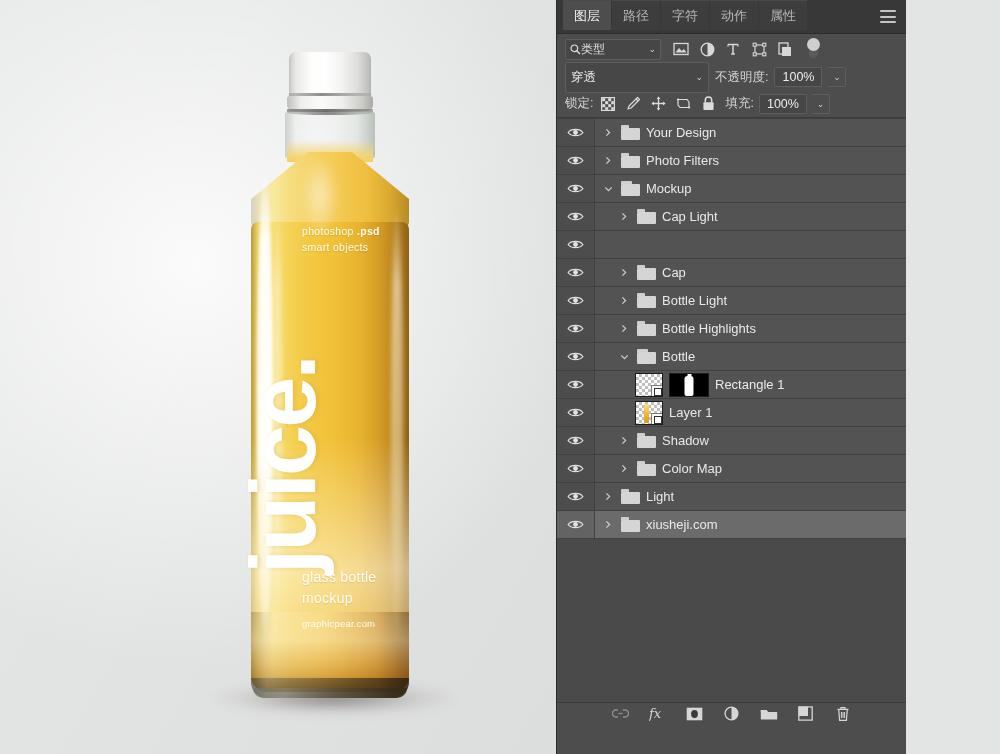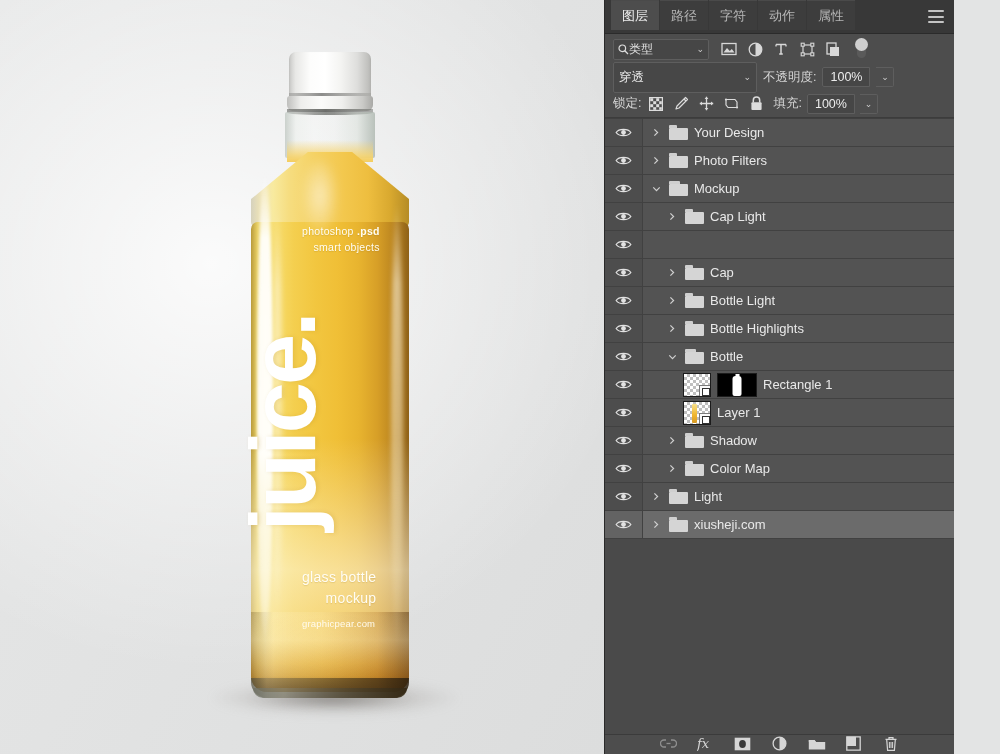--- a/index.html
+++ b/index.html
@@ -7,24 +7,23 @@
     width: 1000px; height: 754px;
     overflow: hidden;
     font-family: "Liberation Sans", "DejaVu Sans", sans-serif;
     background: #e3e4e4;
   }
   #app { position: relative; width: 1000px; height: 754px; display: flex; }
 
   
   #canvas {
     position: relative;
-    width: 604px; height: 754px;
+    width: 556px; height: 754px;
     background: #a21caf;
     overflow: hidden;
-    text-align: right;
   }
   #canvas-vignette{
     position:absolute; inset:0;
     background:
       radial-gradient(120% 90% at 35% 35%, rgba(255,255,255,.85), rgba(255,255,255,0) 60%),
       linear-gradient(120deg,#e6e7e7 0%, #e2e3e3 45%, #dcdddd 100%);
   }
 
   
   #floor-shadow{
@@ -339,23 +338,23 @@
   }
   .mask-thumb .shape:before{
     content:""; position:absolute; left:50%; top:-2.5px; transform:translateX(-50%);
     width:4px; height:4px; background:#fff; border-radius:1px;
   }
   .indent-1{ padding-left:22px; }
   .indent-2{ padding-left:40px; }
 
   
   #panel-bottom{
-    height:20px; flex:none; background:#4d4d4d;
+    height:52px; flex:none; background:#4d4d4d;
     border-top:1px solid #3b3b3b;
-    display:flex; align-items:flex-end; justify-content:center; gap:16px;
+    display:flex; align-items:flex-start; justify-content:center; gap:16px;
   }
   .btico{
     width:21px; height:21px; display:flex; align-items:center; justify-content:center;
     color:#d6d6d6;
   }
   .btico.dim{ color:#8e8e8e; }
 </style>
 </head>
 <body>
 

